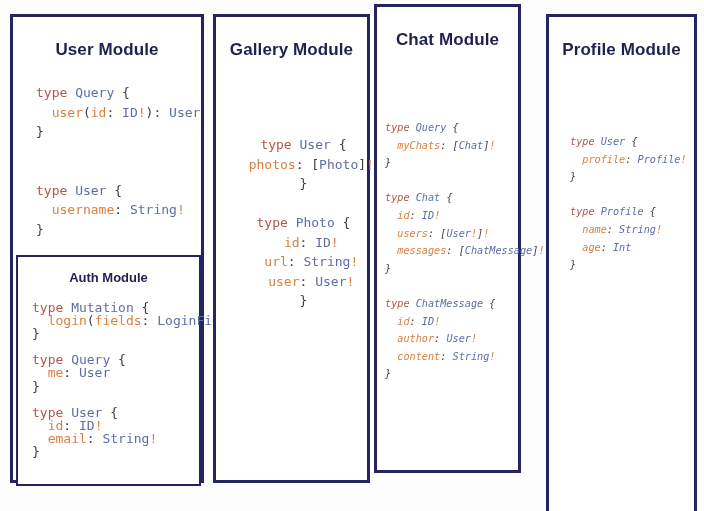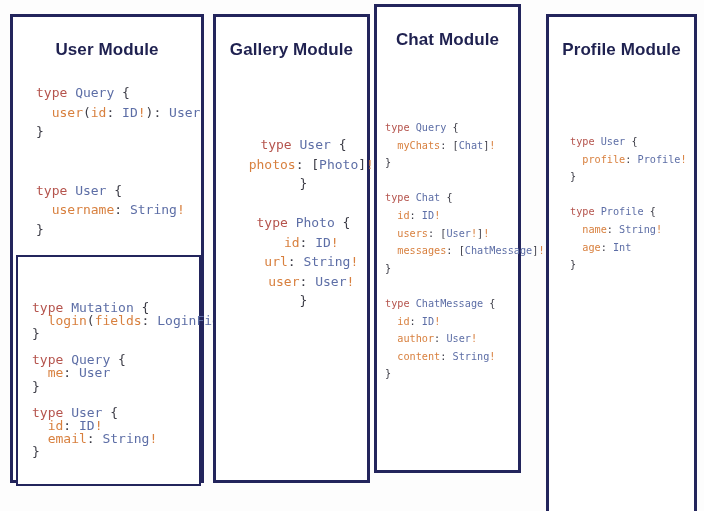--- a/index.html
+++ b/index.html
@@ -56,21 +56,21 @@
   }
 
   
   .code {
     font-family: "DejaVu Sans Mono", "Liberation Mono", monospace;
     white-space: pre;
     color: #3c3c46;
     margin: 0;
   }
   .code.big   { font-size: 13px; line-height: 19.5px; }
-  .code.mid   { font-size: 10.2px; line-height: 17.6px; }
+  .code.mid   { font-size: 10.2px; line-height: 17.6px; font-style: italic; }
   .code.small { font-size: 13px;  line-height: 13.1px; }
 
   
   .t-kw    { color: #b5544d; }   
   .t-type  { color: #5d6ea6; }   
   .t-field { color: #d8803f; }   
   .t-punc  { color: #3c3c46; }   
   .t-bang  { color: #d8803f; }
 
   
@@ -104,20 +104,21 @@
     <pre class="code big" id="user-code"><span class="t-kw">type</span> <span class="t-type">Query</span> <span class="t-punc">{</span>
   <span class="t-field">user</span><span class="t-punc">(</span><span class="t-field">id</span><span class="t-punc">:</span> <span class="t-type">ID</span><span class="t-bang">!</span><span class="t-punc">):</span> <span class="t-type">User</span>
 <span class="t-punc">}</span>
 
 
 <span class="t-kw">type</span> <span class="t-type">User</span> <span class="t-punc">{</span>
   <span class="t-field">username</span><span class="t-punc">:</span> <span class="t-type">String</span><span class="t-bang">!</span>
 <span class="t-punc">}</span></pre>
 
     <div class="subcard" id="subcard-auth">
+      <h3 class="subcard-title">Auth Module</h3>
 
       <pre class="code small" id="auth-code"><span class="t-kw">type</span> <span class="t-type">Mutation</span> <span class="t-punc">{</span>
   <span class="t-field">login</span><span class="t-punc">(</span><span class="t-field">fields</span><span class="t-punc">:</span> <span class="t-type">LoginFields</span><span class="t-punc">):</span> <span class="t-type">User</span>
 <span class="t-punc">}</span>
 
 <span class="t-kw">type</span> <span class="t-type">Query</span> <span class="t-punc">{</span>
   <span class="t-field">me</span><span class="t-punc">:</span> <span class="t-type">User</span>
 <span class="t-punc">}</span>
 
 <span class="t-kw">type</span> <span class="t-type">User</span> <span class="t-punc">{</span>

